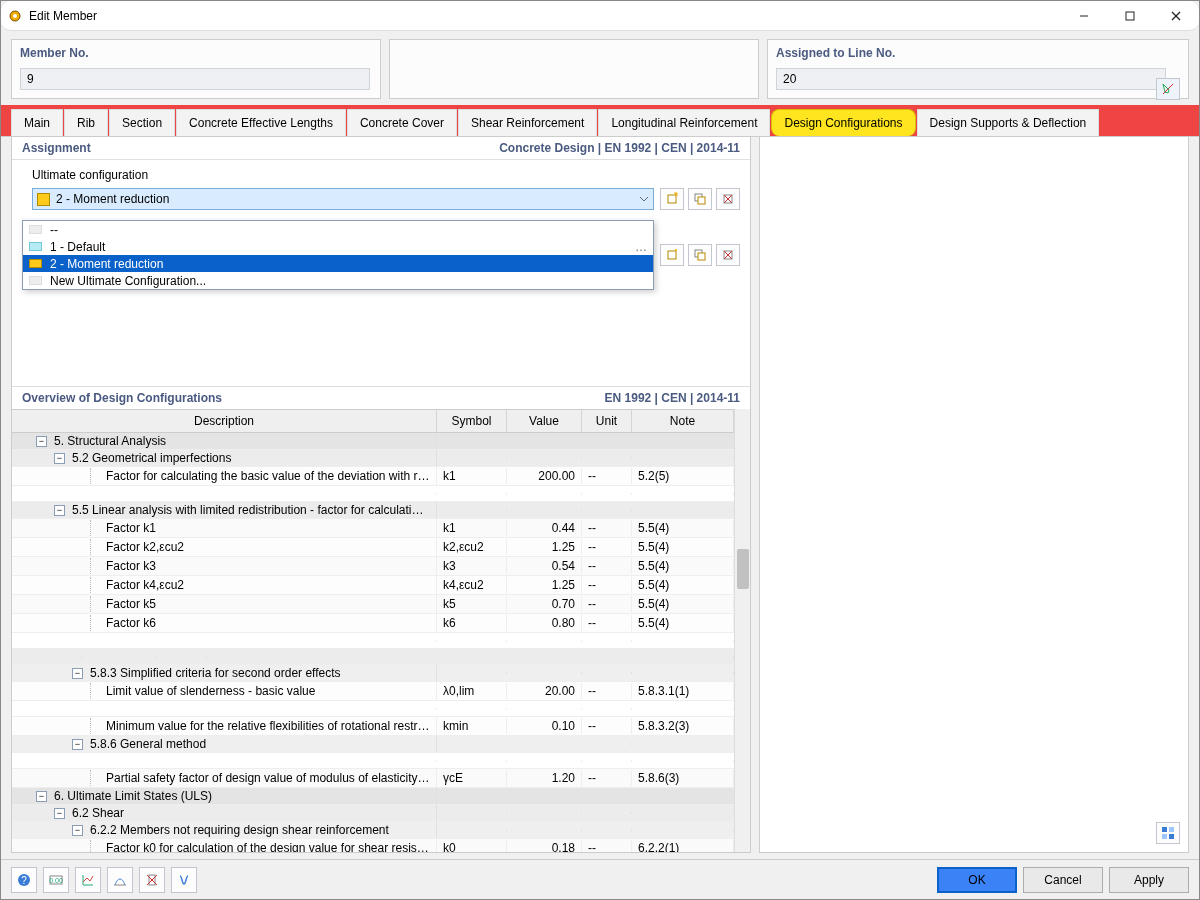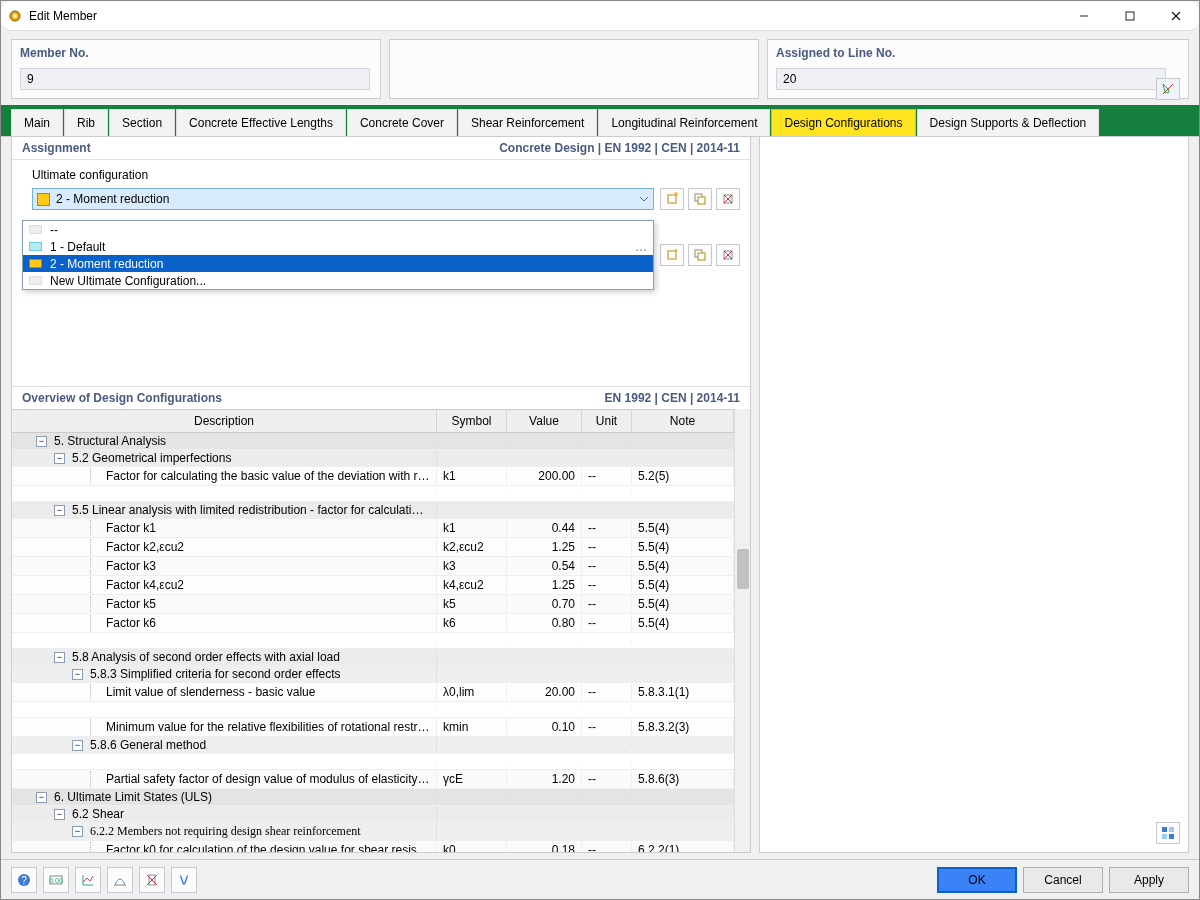--- a/index.html
+++ b/index.html
@@ -18,23 +18,23 @@
   .header-block { border: 1px solid #ccc; background: #fcfcfc; padding: 6px 8px 8px 8px; }
   .header-block.left { flex: 0 0 370px; }
   .header-block.middle { flex: 0 0 370px; }
   .header-block.right { flex: 1; position: relative; }
   .block-label { color: #4a5a80; font-weight: 600; font-size: 12px; margin-bottom: 8px; }
   .text-input { width: 100%; max-width: 350px; height: 22px; background: #eef0f3; border: 1px solid #cfd3da; padding: 2px 6px; font-family: inherit; font-size: 12px; }
   .text-input.wide { max-width: 390px; }
   .pick-btn { position: absolute; right: 8px; top: 38px; width: 24px; height: 22px; border: 1px solid #c3c8d0; background: #eef3fa; display: flex; align-items: center; justify-content: center; }
 
   
-  .tabs { display: flex; align-items: stretch; background: #15803d; padding: 0 10px; border-bottom: 1px solid #ccc; gap: 1px; }
+  .tabs { display: flex; align-items: stretch; background: #ef4444; padding: 0 10px; border-bottom: 1px solid #ccc; gap: 1px; }
   .tab { padding: 6px 12px; background: #f3f3f3; border: 1px solid #ddd; border-bottom: none; margin-top: 4px; cursor: pointer; }
-  .tab.highlight { background: #ffe420; border-color: #d8be00; font-weight: 400; }
+  .tab.highlight { background: #ffe420; border-color: #d8be00; font-weight: 400; border-radius: 8px; }
 
   
   .body { flex: 1; display: flex; padding: 0 10px 6px 10px; gap: 8px; overflow: hidden; }
   .left-pane { flex: 0 0 740px; display: flex; flex-direction: column; background: #fff; border: 1px solid #ccc; border-top: none; overflow: hidden; }
   .right-pane { flex: 1; display: flex; flex-direction: column; background: #fff; border: 1px solid #ccc; border-top: none; position: relative; }
 
   .pane-header { display: flex; align-items: center; padding: 4px 10px; color: #4a5a80; font-weight: 600; border-bottom: 1px solid #e0e0e0; background: #fff; }
   .pane-header .spacer { flex: 1; }
   .pane-header .meta { color: #4a5a80; font-weight: 600; }
 
@@ -415,25 +415,20 @@
                 <div class="cell note">5.5(4)</div>
               </div>
               <div class="row" style="height: 14px; background: rgb(255, 255, 255);">
                 <div class="cell desc"></div>
                 <div class="cell sym"></div>
                 <div class="cell val"></div>
                 <div class="cell unit"></div>
                 <div class="cell note"></div>
               </div>
               <div class="row group l2">
-                <div class="cell desc">
-                  <span class="indent ind2"></span>
-                  <span class="expander"></span>
-                  <span style="margin-left: 4px; overflow: hidden; text-overflow: ellipsis;">5.8 Analysis of second order effects with axial load</span>
-                </div>
                 <div class="cell sym"></div>
                 <div class="cell val"></div>
                 <div class="cell unit"></div>
                 <div class="cell note"></div>
               </div>
               <div class="row group l3">
                 <div class="cell desc">
                   <span class="indent ind3"></span>
                   <span class="expander"></span>
                   <span style="margin-left: 4px; overflow: hidden; text-overflow: ellipsis;">5.8.3 Simplified criteria for second order effects</span>
@@ -520,21 +515,21 @@
                 </div>
                 <div class="cell sym"></div>
                 <div class="cell val"></div>
                 <div class="cell unit"></div>
                 <div class="cell note"></div>
               </div>
               <div class="row group l3">
                 <div class="cell desc">
                   <span class="indent ind3"></span>
                   <span class="expander"></span>
-                  <span style="margin-left: 4px; overflow: hidden; text-overflow: ellipsis; font-family: Liberation Serif, serif;">6.2.2 Members not requiring design shear reinforcement</span>
+                  <span style="margin-left: 4px; overflow: hidden; text-overflow: ellipsis;">6.2.2 Members not requiring design shear reinforcement</span>
                 </div>
                 <div class="cell sym"></div>
                 <div class="cell val"></div>
                 <div class="cell unit"></div>
                 <div class="cell note"></div>
               </div>
               <div class="row leaf">
                 <div class="cell desc">
                   <span class="indent ind4"></span>
                   <span class="tree-lines"></span>

